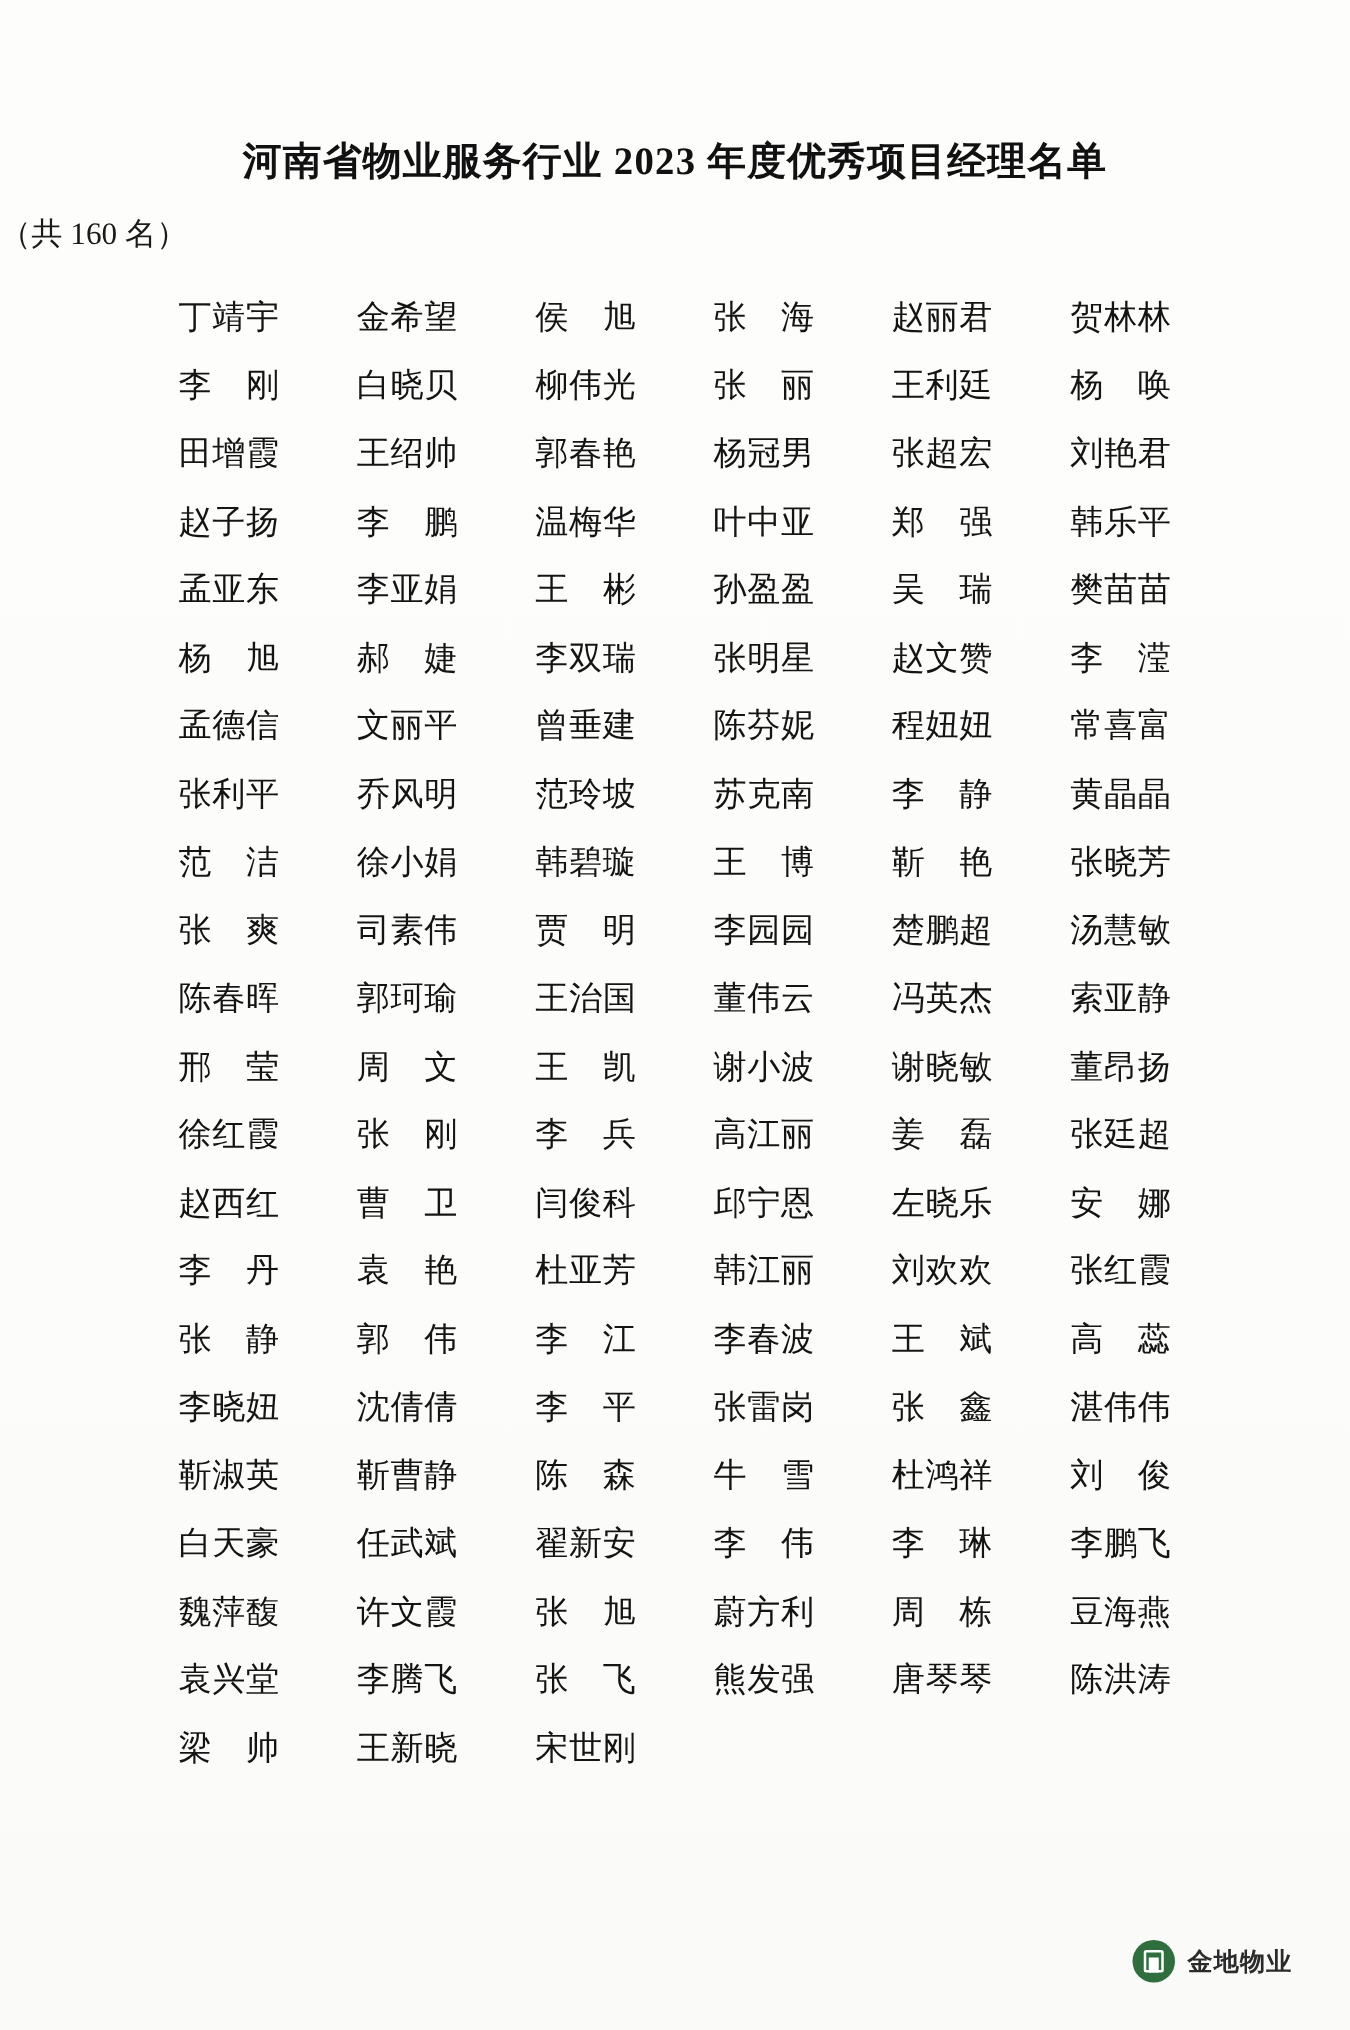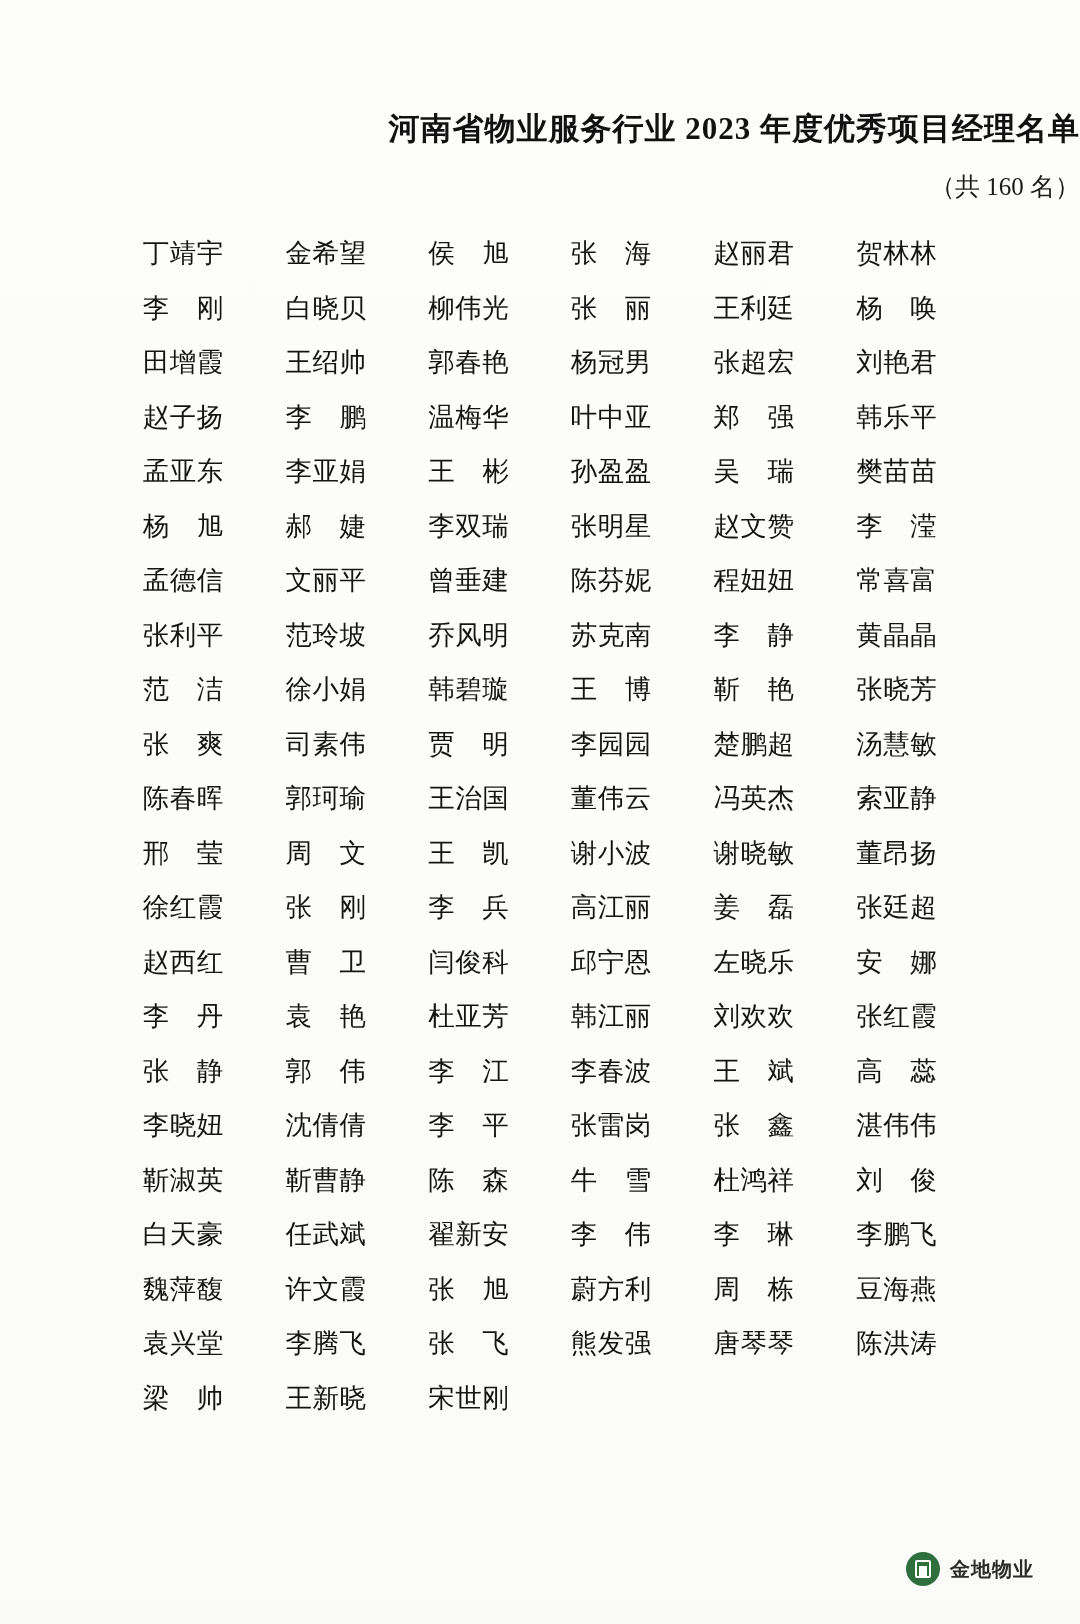--- a/index.html
+++ b/index.html
@@ -25,32 +25,32 @@
     position: absolute;
     inset: 0;
     background: linear-gradient(180deg, #fdfdfc 0%, #fcfcfa 60%, #fafaf8 100%);
     pointer-events: none;
   }
   .doc-title {
     position: absolute;
     top: 108px;
     left: 0;
     right: 0;
-    text-align: right;
+    text-align: center;
     font-size: 31px;
     font-weight: bold;
     letter-spacing: 1px;
     color: #111;
   }
   .doc-subtitle {
     position: absolute;
     top: 170px;
     left: 0;
     right: 0;
-    text-align: right;
+    text-align: left;
     font-size: 25px;
     color: #1a1a1a;
   }
   .name-grid {
     position: absolute;
     top: 228px;
     left: 112px;
     width: 856px;
     display: grid;
     grid-template-columns: repeat(6, 1fr);
@@ -166,22 +166,22 @@
       <div class="name-cell">张明星</div>
       <div class="name-cell">赵文赞</div>
       <div class="name-cell">李　滢</div>
       <div class="name-cell">孟德信</div>
       <div class="name-cell">文丽平</div>
       <div class="name-cell">曾垂建</div>
       <div class="name-cell">陈芬妮</div>
       <div class="name-cell">程妞妞</div>
       <div class="name-cell">常喜富</div>
       <div class="name-cell">张利平</div>
+      <div class="name-cell">乔风明</div>
       <div class="name-cell">范玲坡</div>
-      <div class="name-cell">乔风明</div>
       <div class="name-cell">苏克南</div>
       <div class="name-cell">李　静</div>
       <div class="name-cell">黄晶晶</div>
       <div class="name-cell">范　洁</div>
       <div class="name-cell">徐小娟</div>
       <div class="name-cell">韩碧璇</div>
       <div class="name-cell">王　博</div>
       <div class="name-cell">靳　艳</div>
       <div class="name-cell">张晓芳</div>
       <div class="name-cell">张　爽</div>

